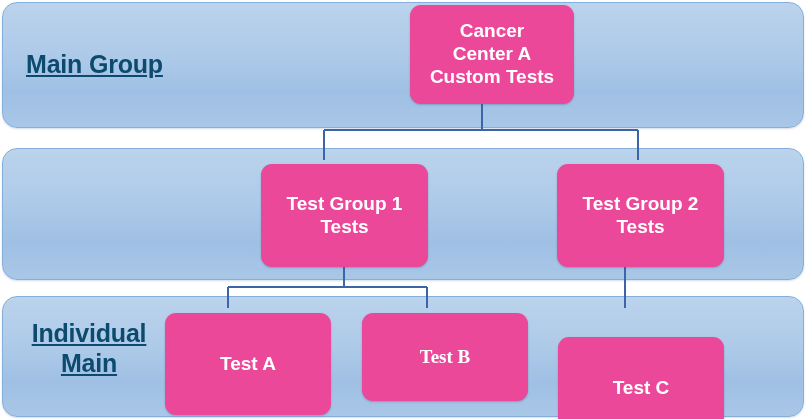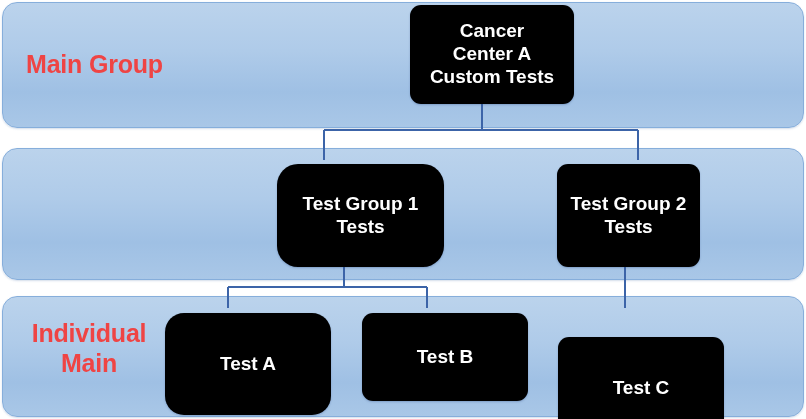--- a/index.html
+++ b/index.html
@@ -29,26 +29,27 @@
     border: 1px solid #86AEDB;
     background: linear-gradient(180deg, #BBD3EC 0%, #AFCBE9 38%, #9FC0E4 72%, #A9C7E7 100%);
     box-shadow: 0 1px 2px rgba(60,100,160,0.22);
   }
   #band-main-group  { top: 2px;   height: 126px; }
   #band-sections    { top: 148px; height: 132px; }
   #band-individual  { top: 296px; height: 121px; }
 
   .tier-label {
     position: absolute;
-    color: #ef4444;
+    color: #0c4a6e;
     font-weight: bold;
     font-size: 25px;
     line-height: 1.18;
     letter-spacing: -0.2px;
     white-space: pre-line;
+    text-decoration: underline;
   }
   #label-main-group {
     left: 26px;
     top: 50px;
   }
   #label-sections {
     left: 26px;
     top: 188px;
   }
   #label-individual {
@@ -56,52 +57,51 @@
     top: 319px;
     width: 150px;
     text-align: center;
   }
 
   
   .node-box {
     position: absolute;
     box-sizing: border-box;
     border-radius: 11px;
-    background: #000000;
+    background: #ec4899;
     color: #FFFFFF;
     font-weight: bold;
     display: flex;
     align-items: center;
     justify-content: center;
     text-align: center;
     white-space: pre-line;
     line-height: 1.2;
     box-shadow: 0 1px 2px rgba(40,70,130,0.30);
   }
   #node-cancer-center {
     left: 410px; top: 5px; width: 164px; height: 99px;
     font-size: 19px;
   }
   #node-test-group-1 {
-    left: 277px; top: 164px; width: 167px; height: 103px;
+    left: 261px; top: 164px; width: 167px; height: 103px;
     font-size: 19px;
-    border-radius: 21px;
   }
   #node-test-group-2 {
-    left: 557px; top: 164px; width: 143px; height: 103px;
+    left: 557px; top: 164px; width: 167px; height: 103px;
     font-size: 19px;
   }
   #node-test-a {
     left: 165px; top: 313px; width: 166px; height: 102px;
     font-size: 19px;
-    border-radius: 19px;
   }
   #node-test-b {
     left: 362px; top: 313px; width: 166px; height: 88px;
     font-size: 19px;
+    font-family: Liberation Serif, serif;
   }
   #node-test-c {
     left: 558px; top: 313px; width: 166px; height: 102px;
     font-size: 19px;
     margin-top: 24px;
   }
 
   
   #connector-layer {
     position: absolute;

